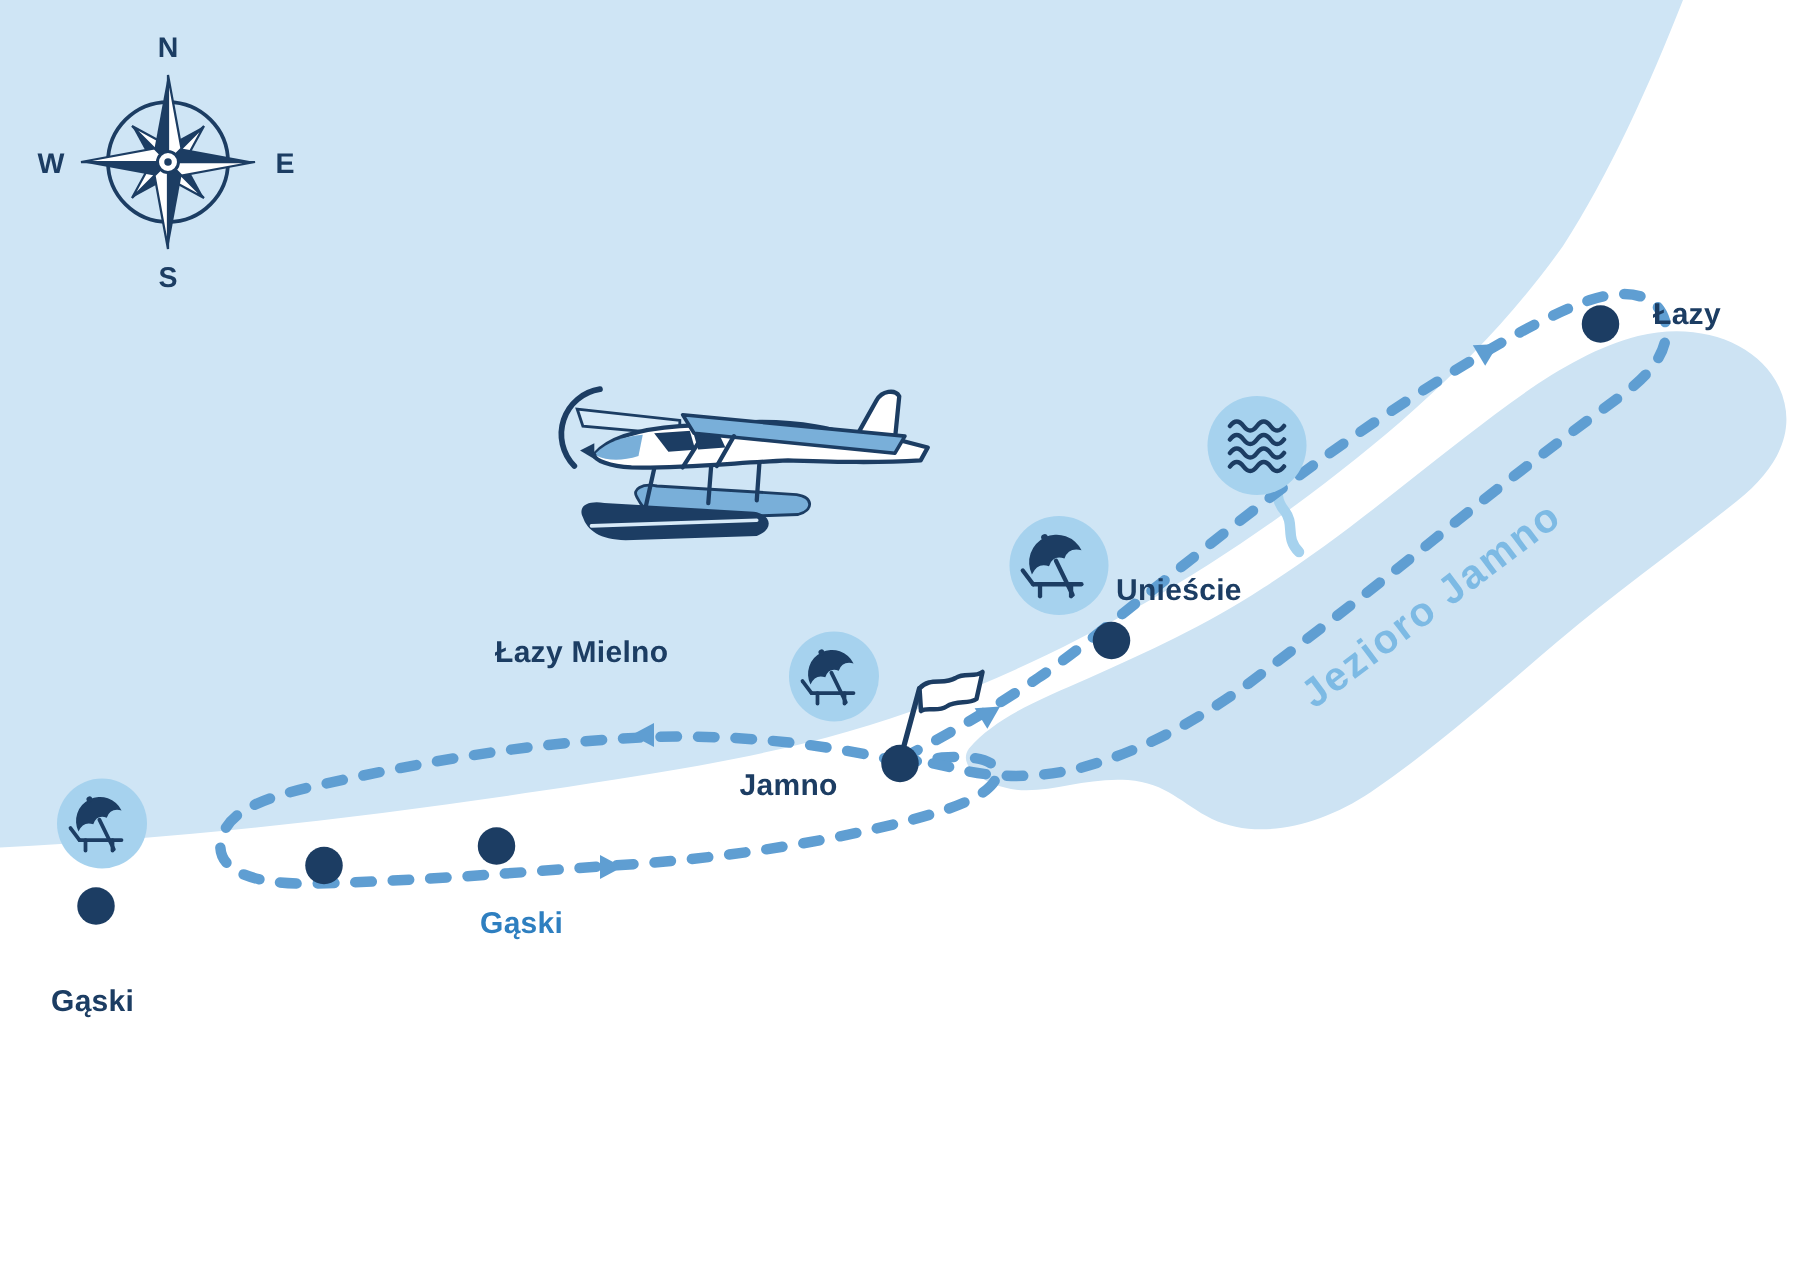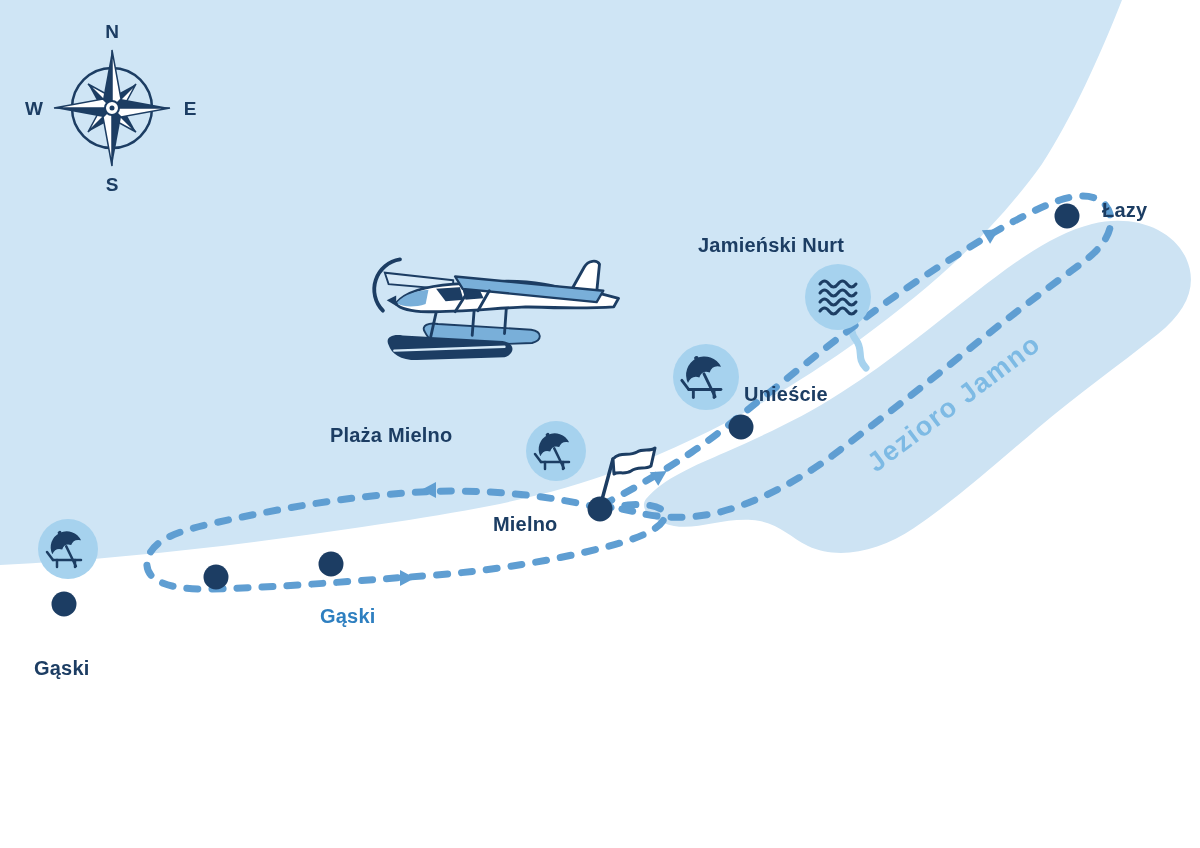--- a/index.html
+++ b/index.html
@@ -170,21 +170,20 @@
 
     <circle cx="1067" cy="216" r="12.5" class="f-navy"></circle>
     <circle cx="741" cy="427" r="12.5" class="f-navy"></circle>
     <circle cx="600" cy="509" r="12.5" class="f-navy"></circle>
     <circle cx="64" cy="604" r="12.5" class="f-navy"></circle>
     <circle cx="216" cy="577" r="12.5" class="f-navy"></circle>
     <circle cx="331" cy="564" r="12.5" class="f-navy"></circle>
   </svg>
 
   <div class="label" style="left:1102px;top:199px">Łazy</div>
-  <div class="label" style="left:698px;top:234px">Jamieński Nurt</div>
   <div class="label" style="left:744px;top:383px">Unieście</div>
-  <div class="label" style="left:330px;top:424px">Plaża Mielno</div>
-  <div class="label" style="left:493px;top:513px">Mielno</div>
+  <div class="label" style="left:330px;top:424px">Łazy Mielno</div>
+  <div class="label" style="left:493px;top:513px">Jamno</div>
   <div class="label" style="left:34px;top:657px">Gąski</div>
   <div class="label blue" style="left:320px;top:605px">Gąski</div>
   <div class="label lake-label" style="left:850px;top:388px">Jezioro Jamno</div>
 
 </div>
 
 </body></html>

